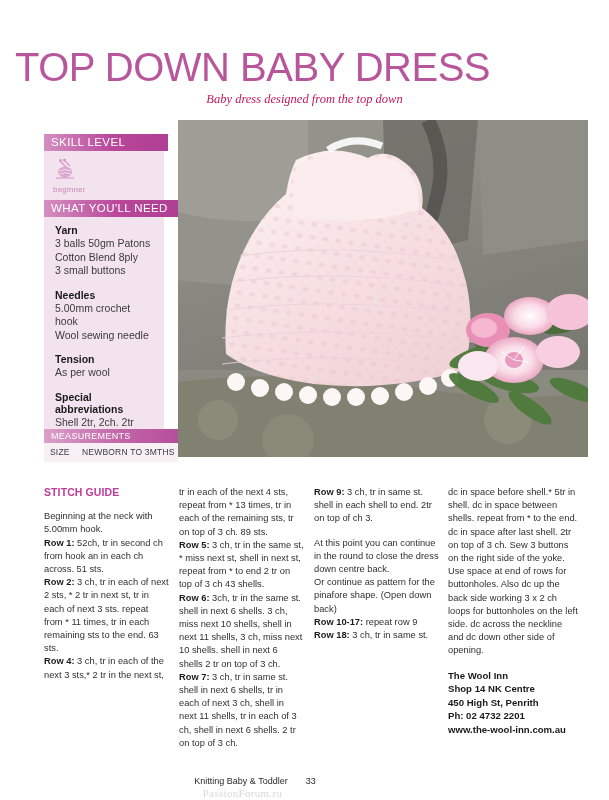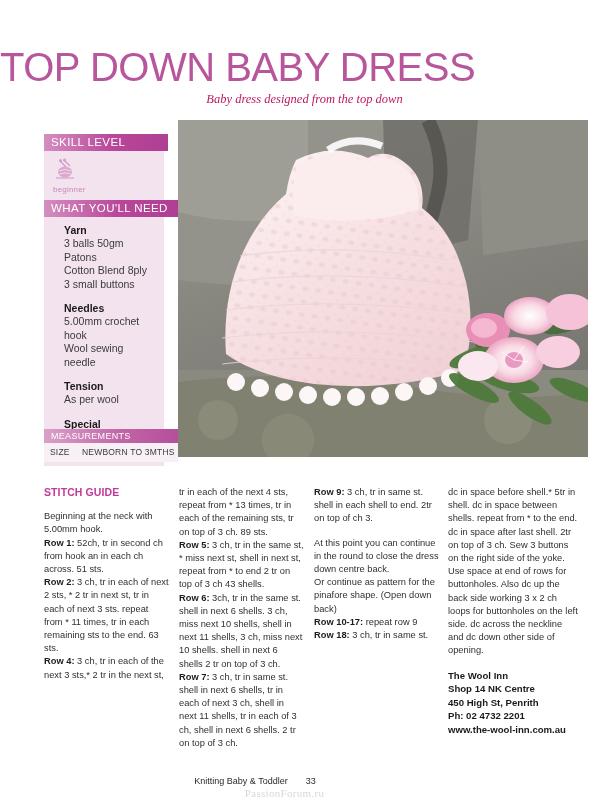--- a/index.html
+++ b/index.html
@@ -8,21 +8,21 @@
     background:#ffffff;
     font-family:"Liberation Sans", sans-serif;
     position:relative;
     overflow:hidden;
   }
   .page{position:absolute;inset:0;}
 
   
   .title{
     position:absolute;left:0;top:44px;width:505px;
-    text-align:left;
+    text-align:center;
     font-size:40px;
     letter-spacing:-0.5px;
     color:#b8569c;
     font-weight:400;
     line-height:46px;
     white-space:nowrap;
   }
   .subtitle{
     position:absolute;left:0;top:92px;width:609px;
     text-align:center;
@@ -45,21 +45,21 @@
     padding-left:7px;
     box-sizing:border-box;
     width:124px;
   }
   .bar.wide{width:134px;}
   .skill-body{padding:7px 0 6px 9px;}
   .skill-icon{display:block;}
   .skill-label{
     font-size:8px;color:#c78ab4;margin-top:1px;letter-spacing:0.2px;
   }
-  .need-body{padding:7px 9px 10px 20px;}
+  .need-body{padding:7px 9px 10px 11px;}
   .need-h{
     font-size:10.5px;font-weight:bold;color:#1a1a1a;margin:0 0 1px 0;
   }
   .need-h.sp{margin-top:11px;}
   .need-l{font-size:10.5px;color:#3b3b3b;line-height:13.5px;}
 
   
   .meas{position:absolute;left:44px;top:429px;width:134px;}
   .meas .bar{
     background:linear-gradient(90deg,#d9a0c9 0%,#c163a6 60%,#b54f9c 100%);
@@ -101,21 +101,20 @@
   
   .footer{
     position:absolute;left:0;top:776px;width:510px;text-align:center;
     font-size:9px;color:#2a2a2a;
   }
   .footer .pg{margin-left:18px;}
   .watermark{
     position:absolute;left:0;top:787px;width:485px;text-align:center;
     font-size:11px;color:#d8d8d8;letter-spacing:0.3px;
     font-family:"Liberation Serif", serif;
-    padding-left:42px;
   }
 </style>
 </head>
 <body>
 
 <div class="page">
 
   <div class="title">TOP DOWN BABY DRESS</div>
   <div class="subtitle">Baby dress designed from the top down</div>
 

